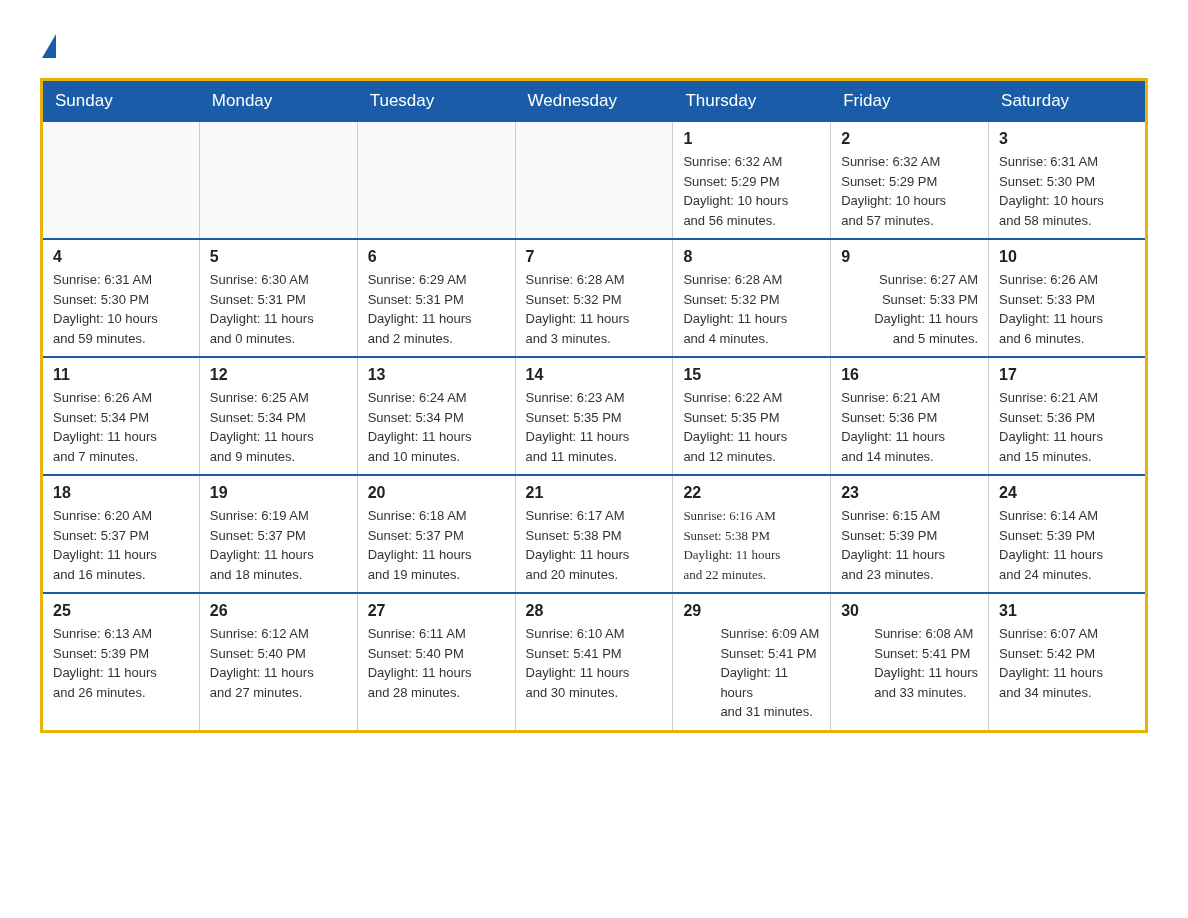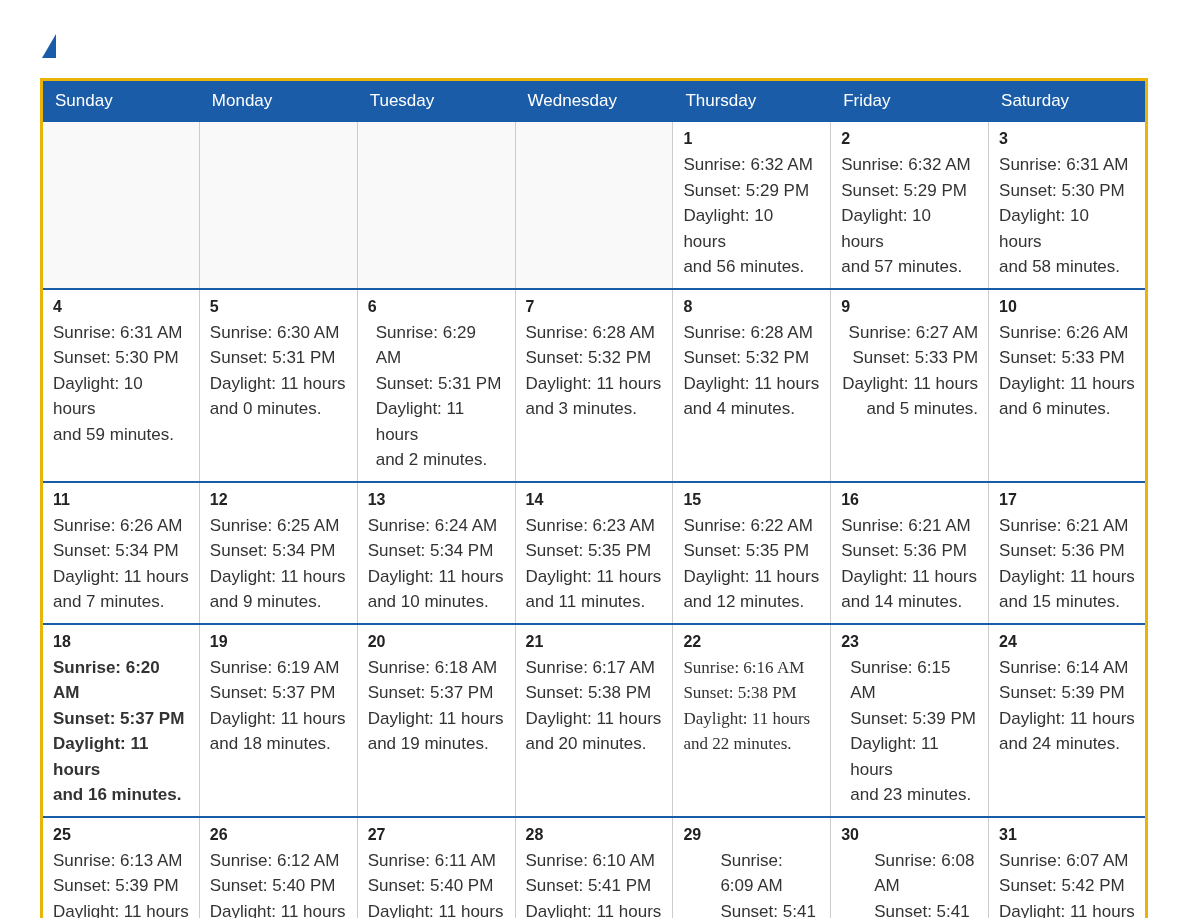--- a/index.html
+++ b/index.html
@@ -70,21 +70,21 @@
       width: 14.28%;
       min-height: 110px;
     }
     .day-num {
       font-size: 16px;
       font-weight: bold;
       color: #222;
       margin-bottom: 4px;
     }
     .day-info {
-      font-size: 17px;
+      font-size: 13px;
       color: #333;
       line-height: 1.5;
     }
     .empty-cell {
       background: #f9f9f9;
     }
     .week-row td {
       border-top: 2px solid #1a5ca8;
     }
     .logo-block {
@@ -170,21 +170,21 @@
         </td>
         <td>
           <div class="day-num">5</div>
           <div class="day-info" style="white-space: pre-line;">Sunrise: 6:30 AM
 Sunset: 5:31 PM
 Daylight: 11 hours
 and 0 minutes.</div>
         </td>
         <td>
           <div class="day-num">6</div>
-          <div class="day-info" style="white-space: pre-line; margin-left: 8px;">Sunrise: 6:29 AM
+          <div class="day-info" style="white-space: pre-line;">Sunrise: 6:29 AM
 Sunset: 5:31 PM
 Daylight: 11 hours
 and 2 minutes.</div>
         </td>
         <td>
           <div class="day-num">7</div>
           <div class="day-info" style="white-space: pre-line;">Sunrise: 6:28 AM
 Sunset: 5:32 PM
 Daylight: 11 hours
 and 3 minutes.</div>
@@ -258,21 +258,21 @@
           <div class="day-num">17</div>
           <div class="day-info" style="white-space: pre-line;">Sunrise: 6:21 AM
 Sunset: 5:36 PM
 Daylight: 11 hours
 and 15 minutes.</div>
         </td>
       </tr>
       <tr class="week-row">
         <td>
           <div class="day-num">18</div>
-          <div class="day-info" style="white-space: pre-line; font-weight: bold;">Sunrise: 6:20 AM
+          <div class="day-info" style="white-space: pre-line;">Sunrise: 6:20 AM
 Sunset: 5:37 PM
 Daylight: 11 hours
 and 16 minutes.</div>
         </td>
         <td>
           <div class="day-num">19</div>
           <div class="day-info" style="white-space: pre-line;">Sunrise: 6:19 AM
 Sunset: 5:37 PM
 Daylight: 11 hours
 and 18 minutes.</div>
@@ -293,21 +293,21 @@
         </td>
         <td>
           <div class="day-num">22</div>
           <div class="day-info" style="white-space: pre-line; font-family: Liberation Serif, serif;">Sunrise: 6:16 AM
 Sunset: 5:38 PM
 Daylight: 11 hours
 and 22 minutes.</div>
         </td>
         <td>
           <div class="day-num">23</div>
-          <div class="day-info" style="white-space: pre-line; margin-left: 9px;">Sunrise: 6:15 AM
+          <div class="day-info" style="white-space: pre-line;">Sunrise: 6:15 AM
 Sunset: 5:39 PM
 Daylight: 11 hours
 and 23 minutes.</div>
         </td>
         <td>
           <div class="day-num">24</div>
           <div class="day-info" style="white-space: pre-line;">Sunrise: 6:14 AM
 Sunset: 5:39 PM
 Daylight: 11 hours
 and 24 minutes.</div>

